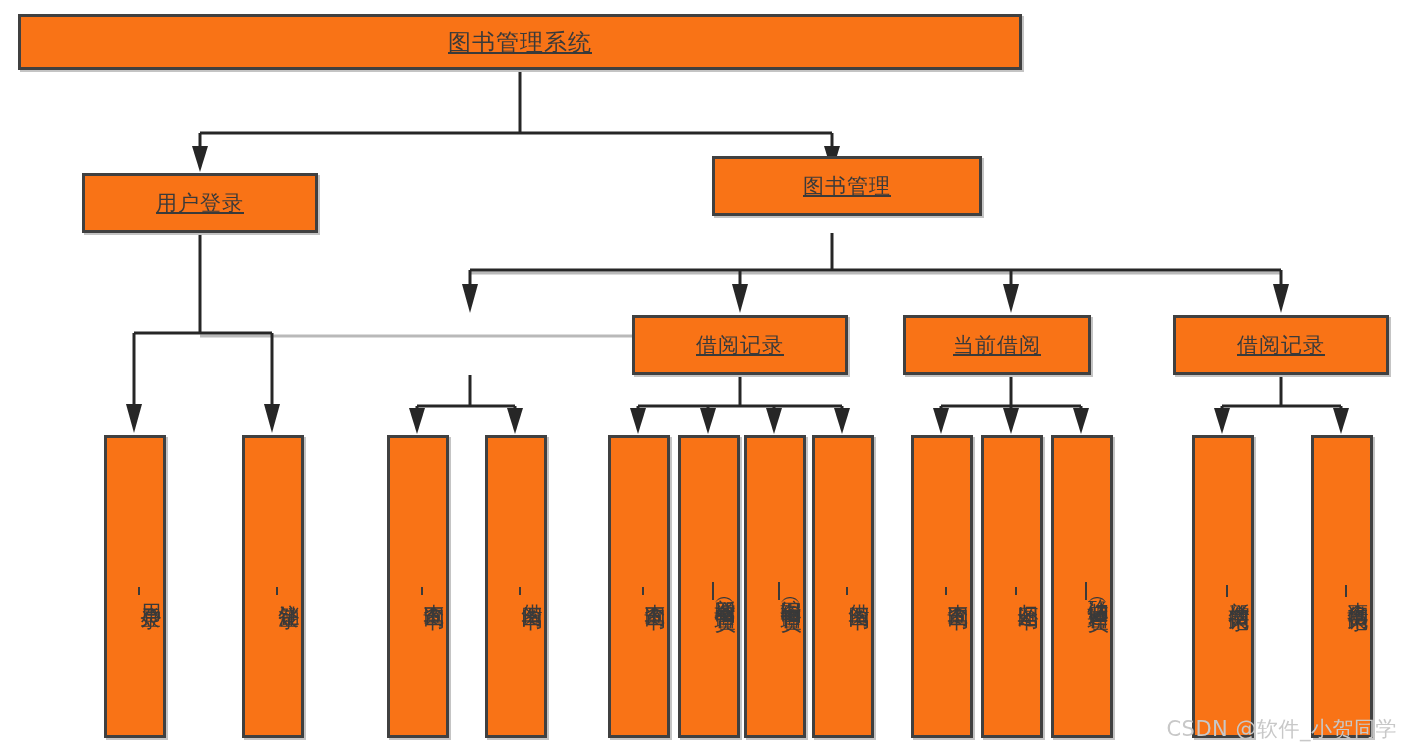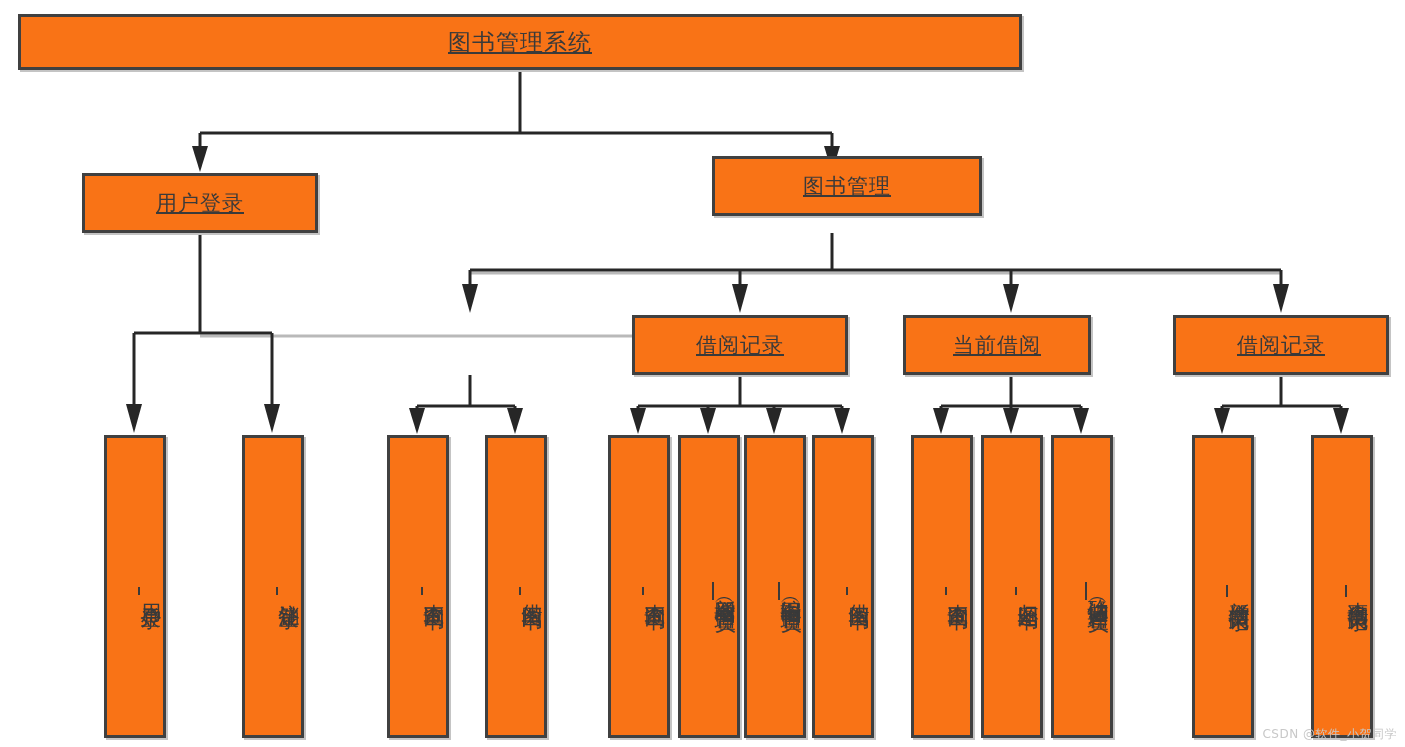--- a/index.html
+++ b/index.html
@@ -82,21 +82,21 @@
   }
 
   #root-node {
     font-size: 23px;
   }
 
   #watermark {
     position: absolute;
     right: 8px;
     bottom: 4px;
-    font-size: 12px;
+    font-size: 21px;
     color: #c8c8c8;
     letter-spacing: 0.5px;
     white-space: nowrap;
     pointer-events: none;
     font-family: "DejaVu Sans", "Liberation Sans", sans-serif;
   }
 </style>
 </head>
 <body>
 

